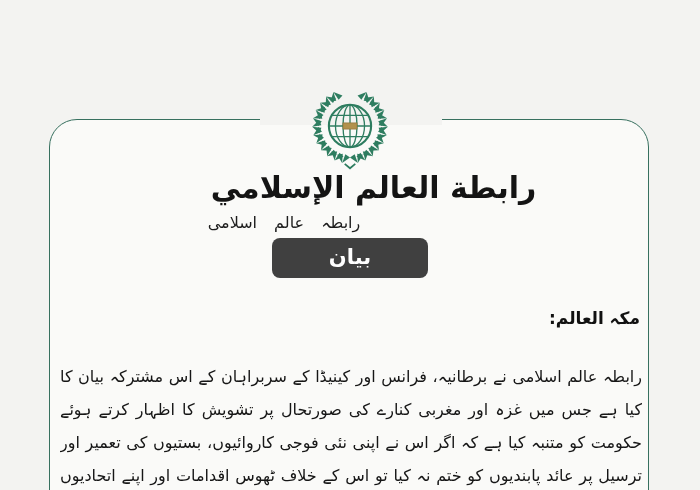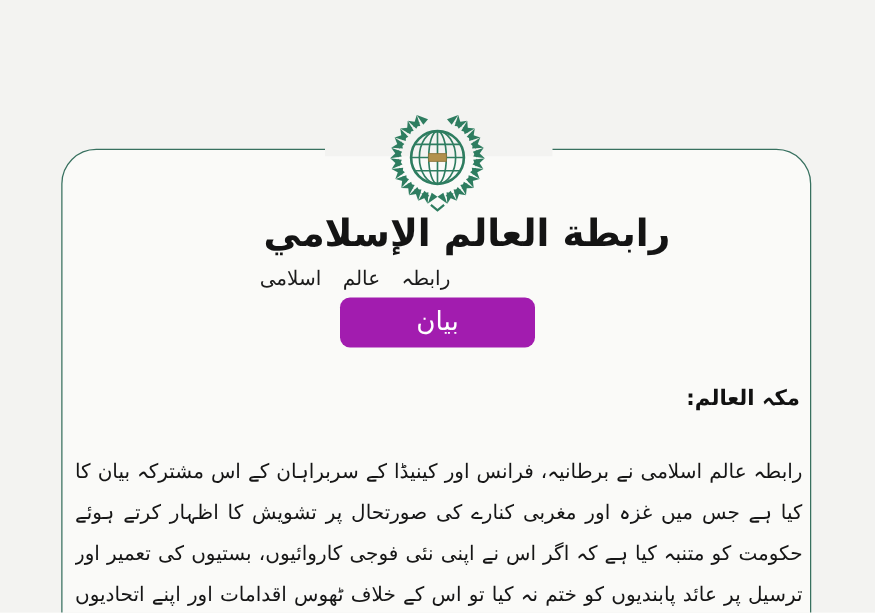--- a/index.html
+++ b/index.html
@@ -55,26 +55,26 @@
     font-size: 16px;
     font-weight: 500;
     color: #1c1c1c;
     word-spacing: 12px;
     z-index: 3;
   }
   .bayan-banner {
     position: absolute;
     left: 272px; top: 238px;
     width: 156px; height: 40px;
-    background: #a21caf;
+    background: #404040;
     border-radius: 8px;
     color: #ffffff;
     direction: rtl;
     font-size: 21px;
-    font-weight: 400;
+    font-weight: 700;
     line-height: 38px;
     text-align: center;
     z-index: 3;
   }
   
   .dateline {
     position: absolute;
     right: 60px; top: 308px;
     direction: rtl;
     font-size: 17px;

